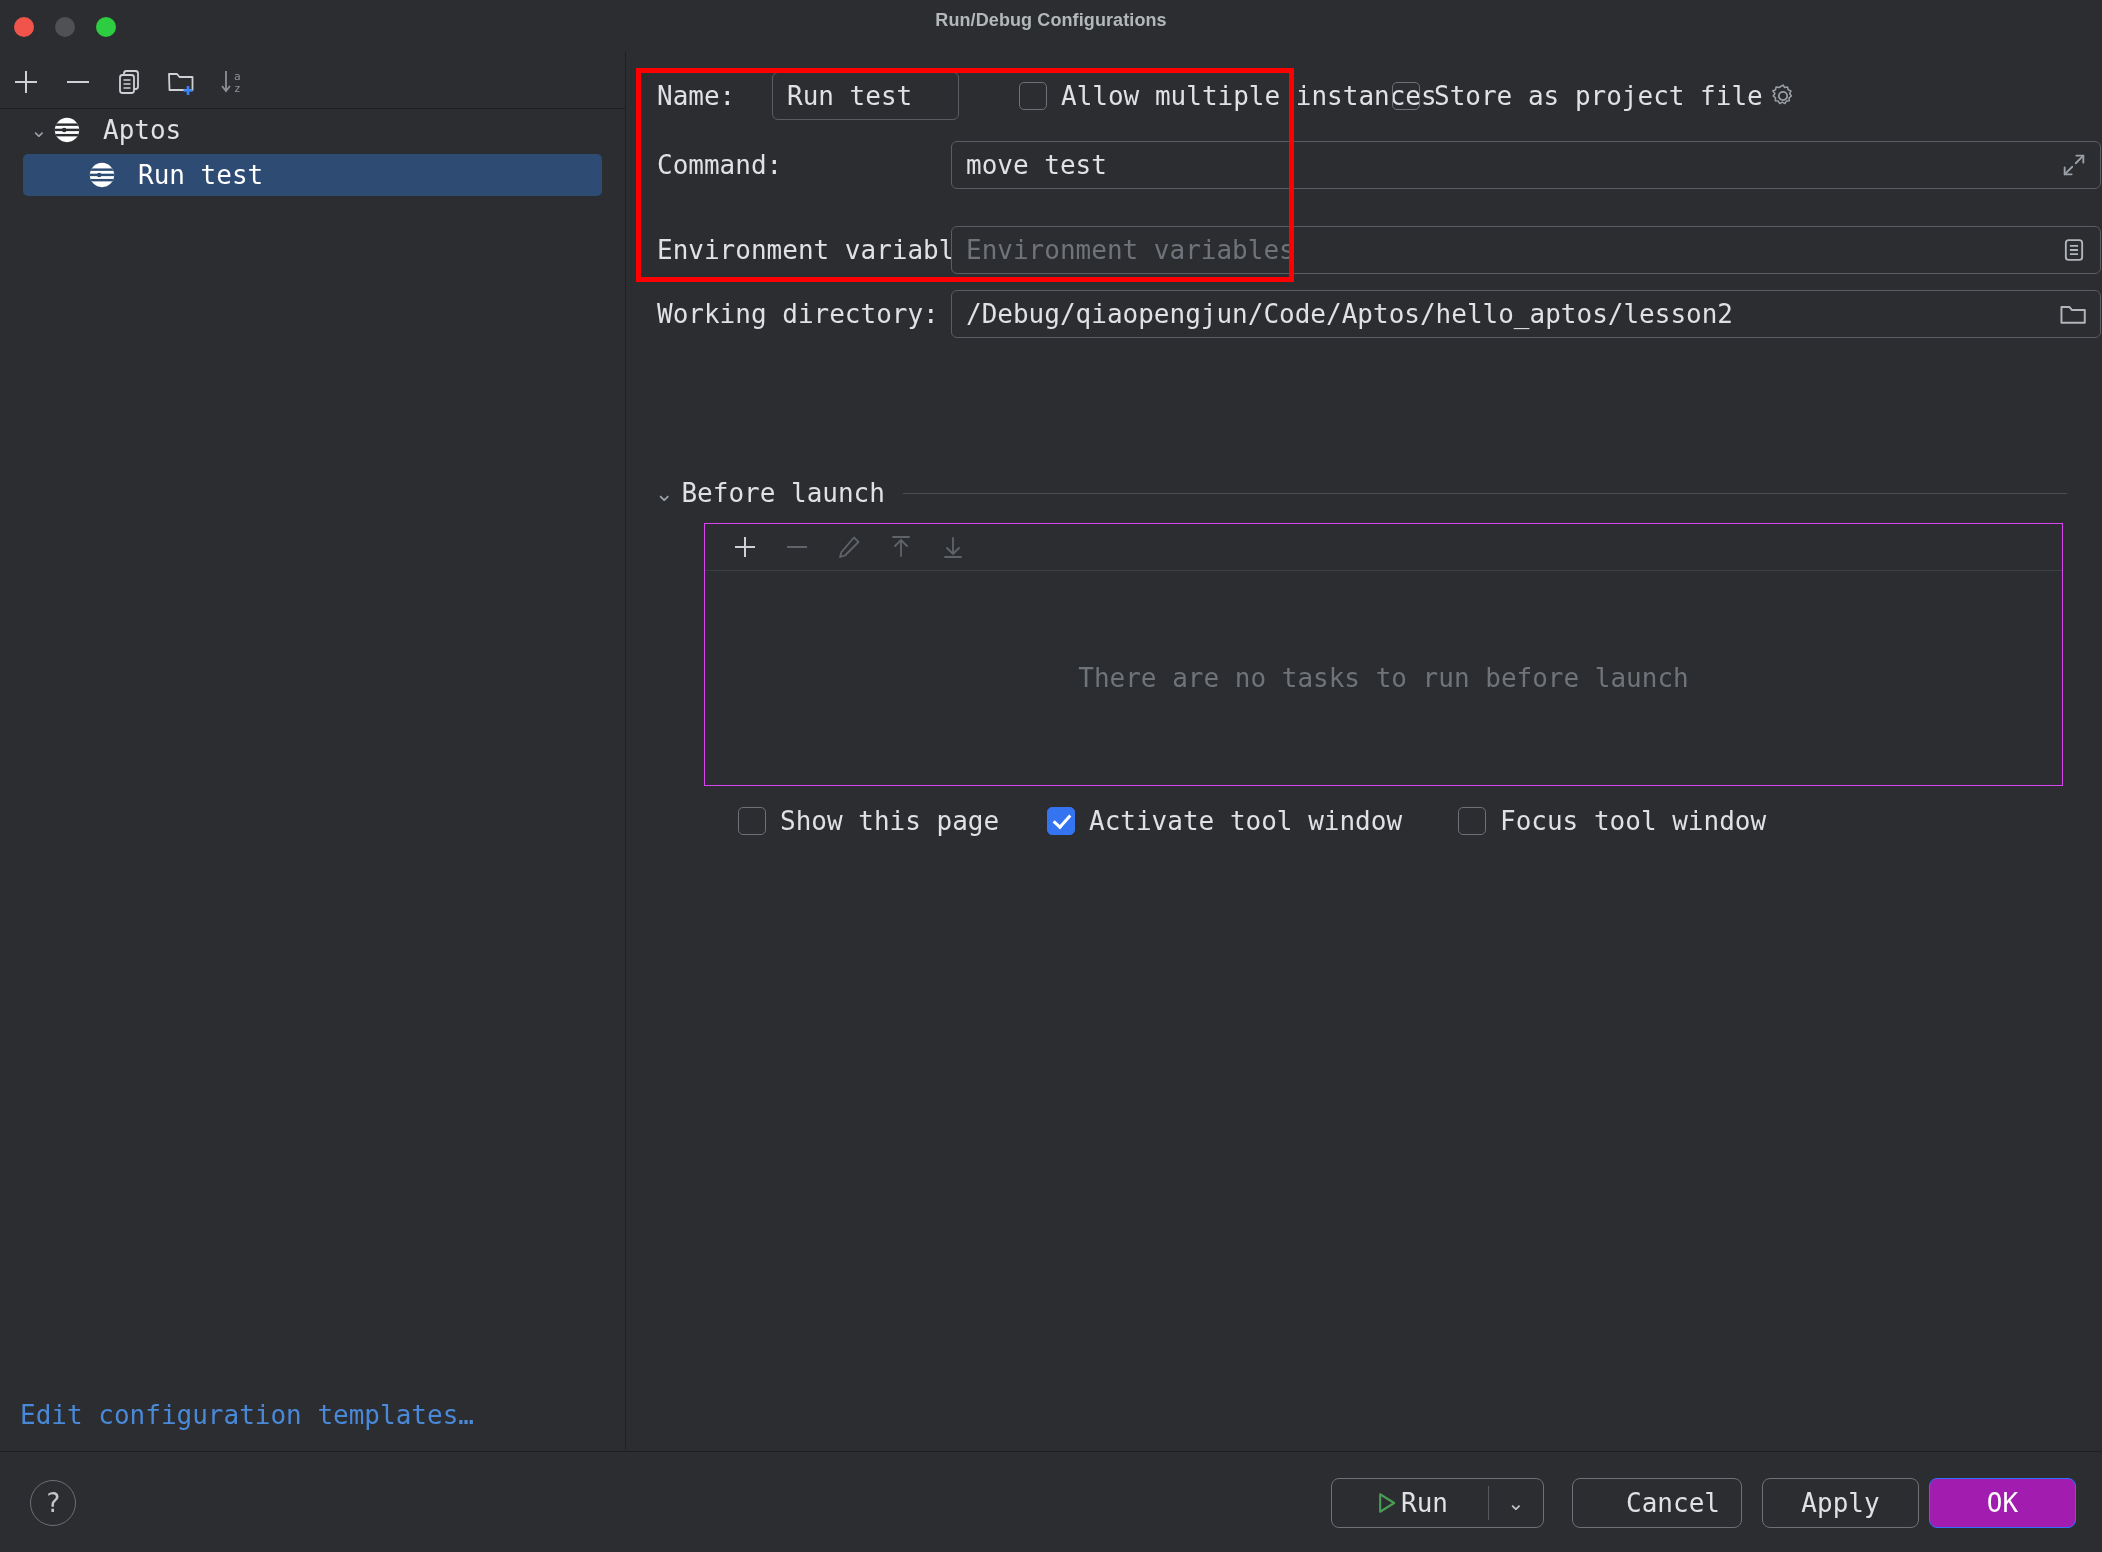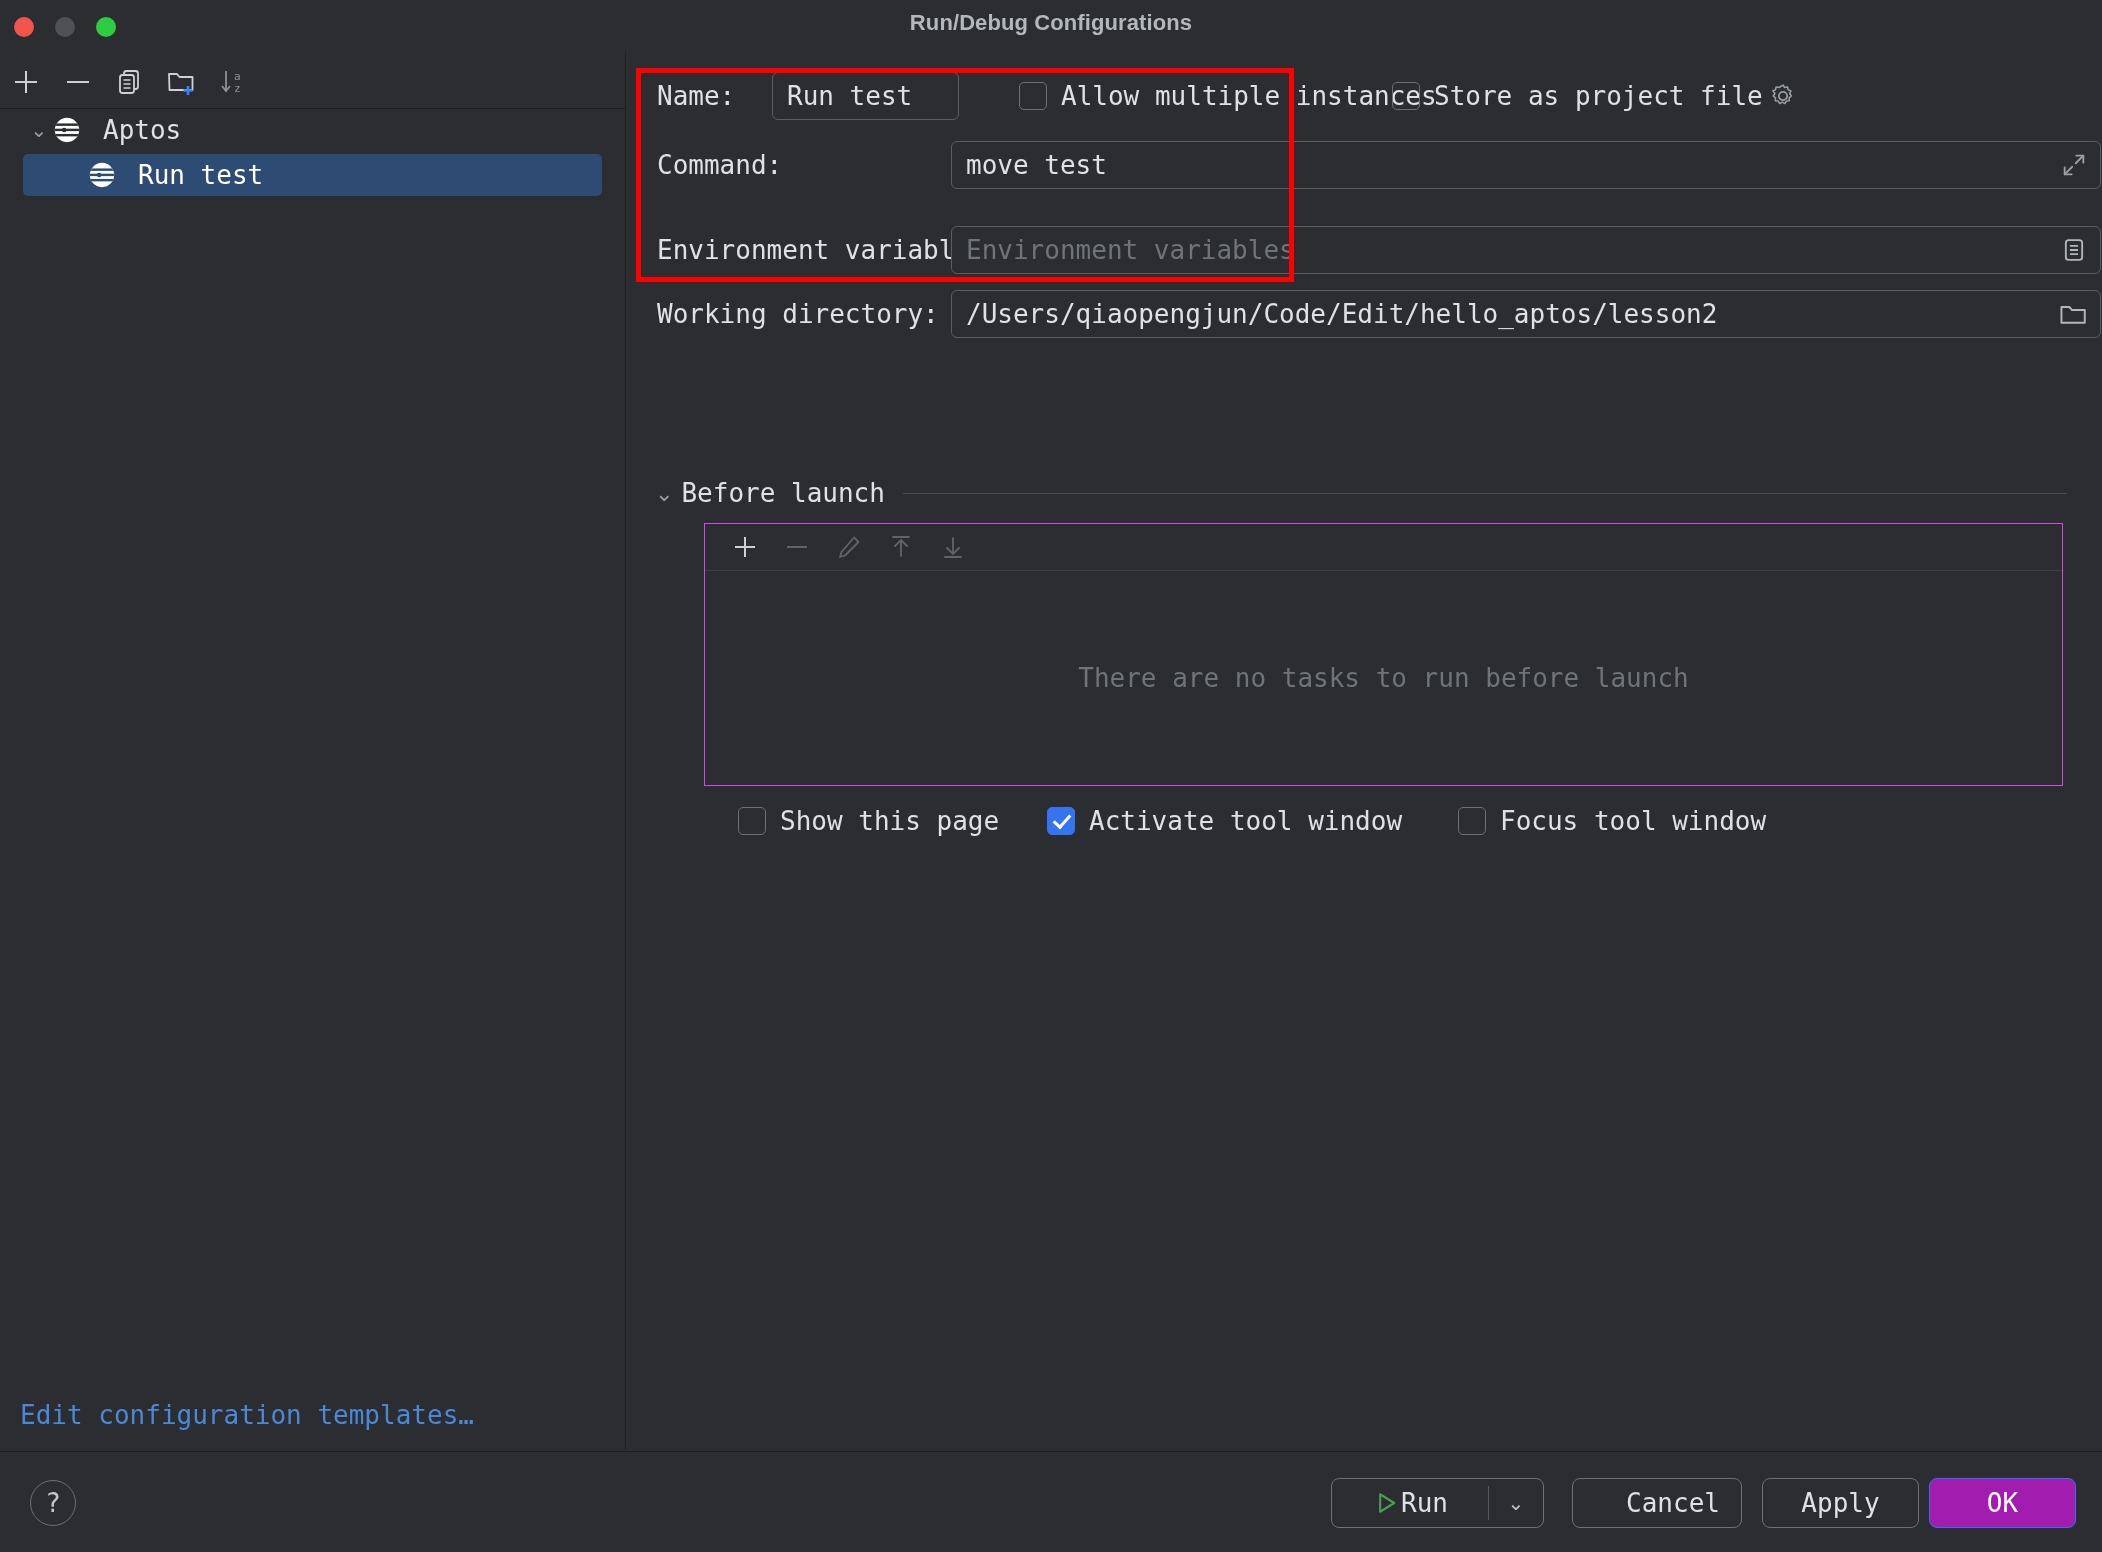--- a/index.html
+++ b/index.html
@@ -37,21 +37,21 @@
   .traffic.close { left: 14px; background: #f1544a; }
   .traffic.min   { left: 55px; background: #4f5154; }
   .traffic.max   { left: 96px; background: #2ecc40; }
   .window-title {
     position: absolute;
     left: 0; top: 10px;
     width: 2102px;
     text-align: center;
     font-family: "Liberation Sans", sans-serif;
     font-weight: bold;
-    font-size: 22px;
+    font-size: 18px;
     color: #b4b8bb;
     letter-spacing: 0.1px;
   }
 
   
   .sidebar {
     position: absolute;
     left: 0; top: 52px;
     width: 625px;
     height: 1398px;
@@ -456,21 +456,21 @@
             <rect x="5" y="3.5" width="14" height="17" rx="2.5" stroke="#b2b6bb" stroke-width="1.6" fill="none"></rect>
             <path d="M8.5 8.5 H15.5 M8.5 12 H15.5 M8.5 15.5 H15.5" stroke="#b2b6bb" stroke-width="1.6"></path>
           </svg>
         </span>
       </div>
     </div>
 
     <div class="row" style="left:0px; top:238px; width:1476px;">
       <span class="lbl" style="position:absolute; left:31px;">Working directory:</span>
       <div class="field" style="position:absolute; left:325px; width:1150px;">
-        <span>/Users/qiaopengjun/Code/Edit/hello_aptos/lesson2</span>
+        <span>/Debug/qiaopengjun/Code/Aptos/hello_aptos/lesson2</span>
         <span class="fld-icon">
           <svg width="30" height="28" viewBox="0 0 26 24">
             <path d="M3 6 h7 l2.2 2.6 h11 v11 h-20.2 z" stroke="#b2b6bb" stroke-width="1.7" fill="none" stroke-linejoin="round"></path>
           </svg>
         </span>
       </div>
     </div>
 
   </div>
 

